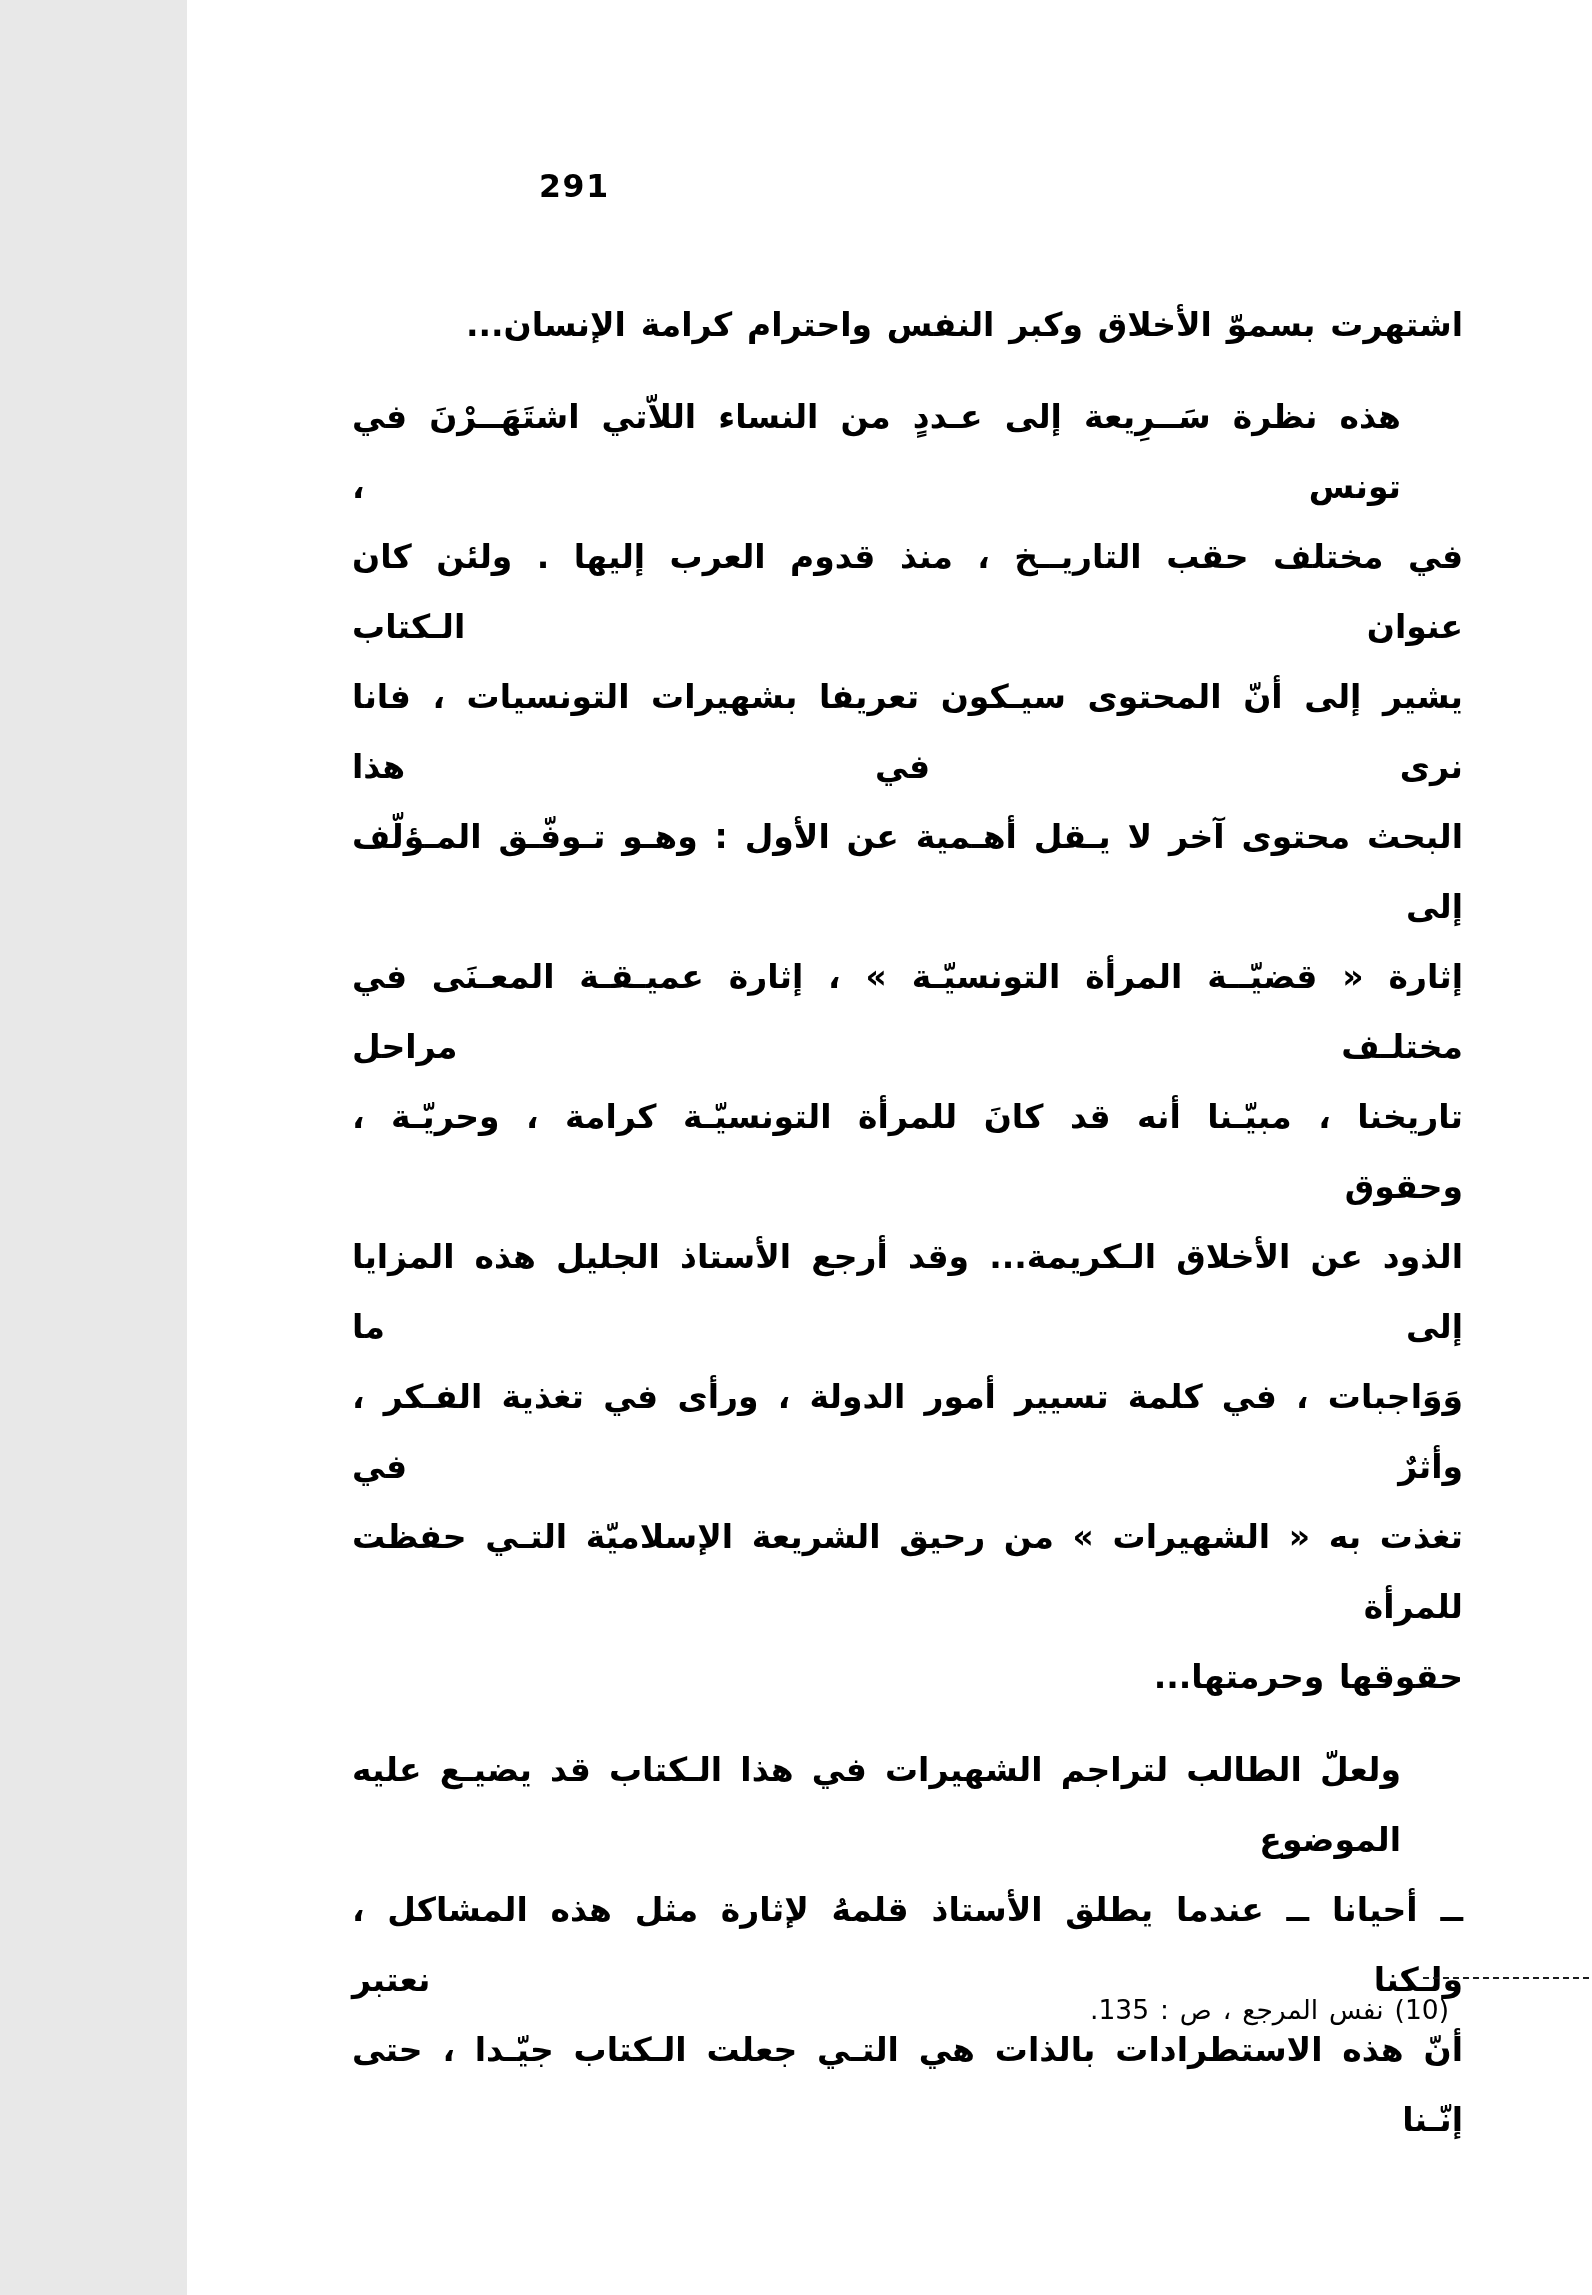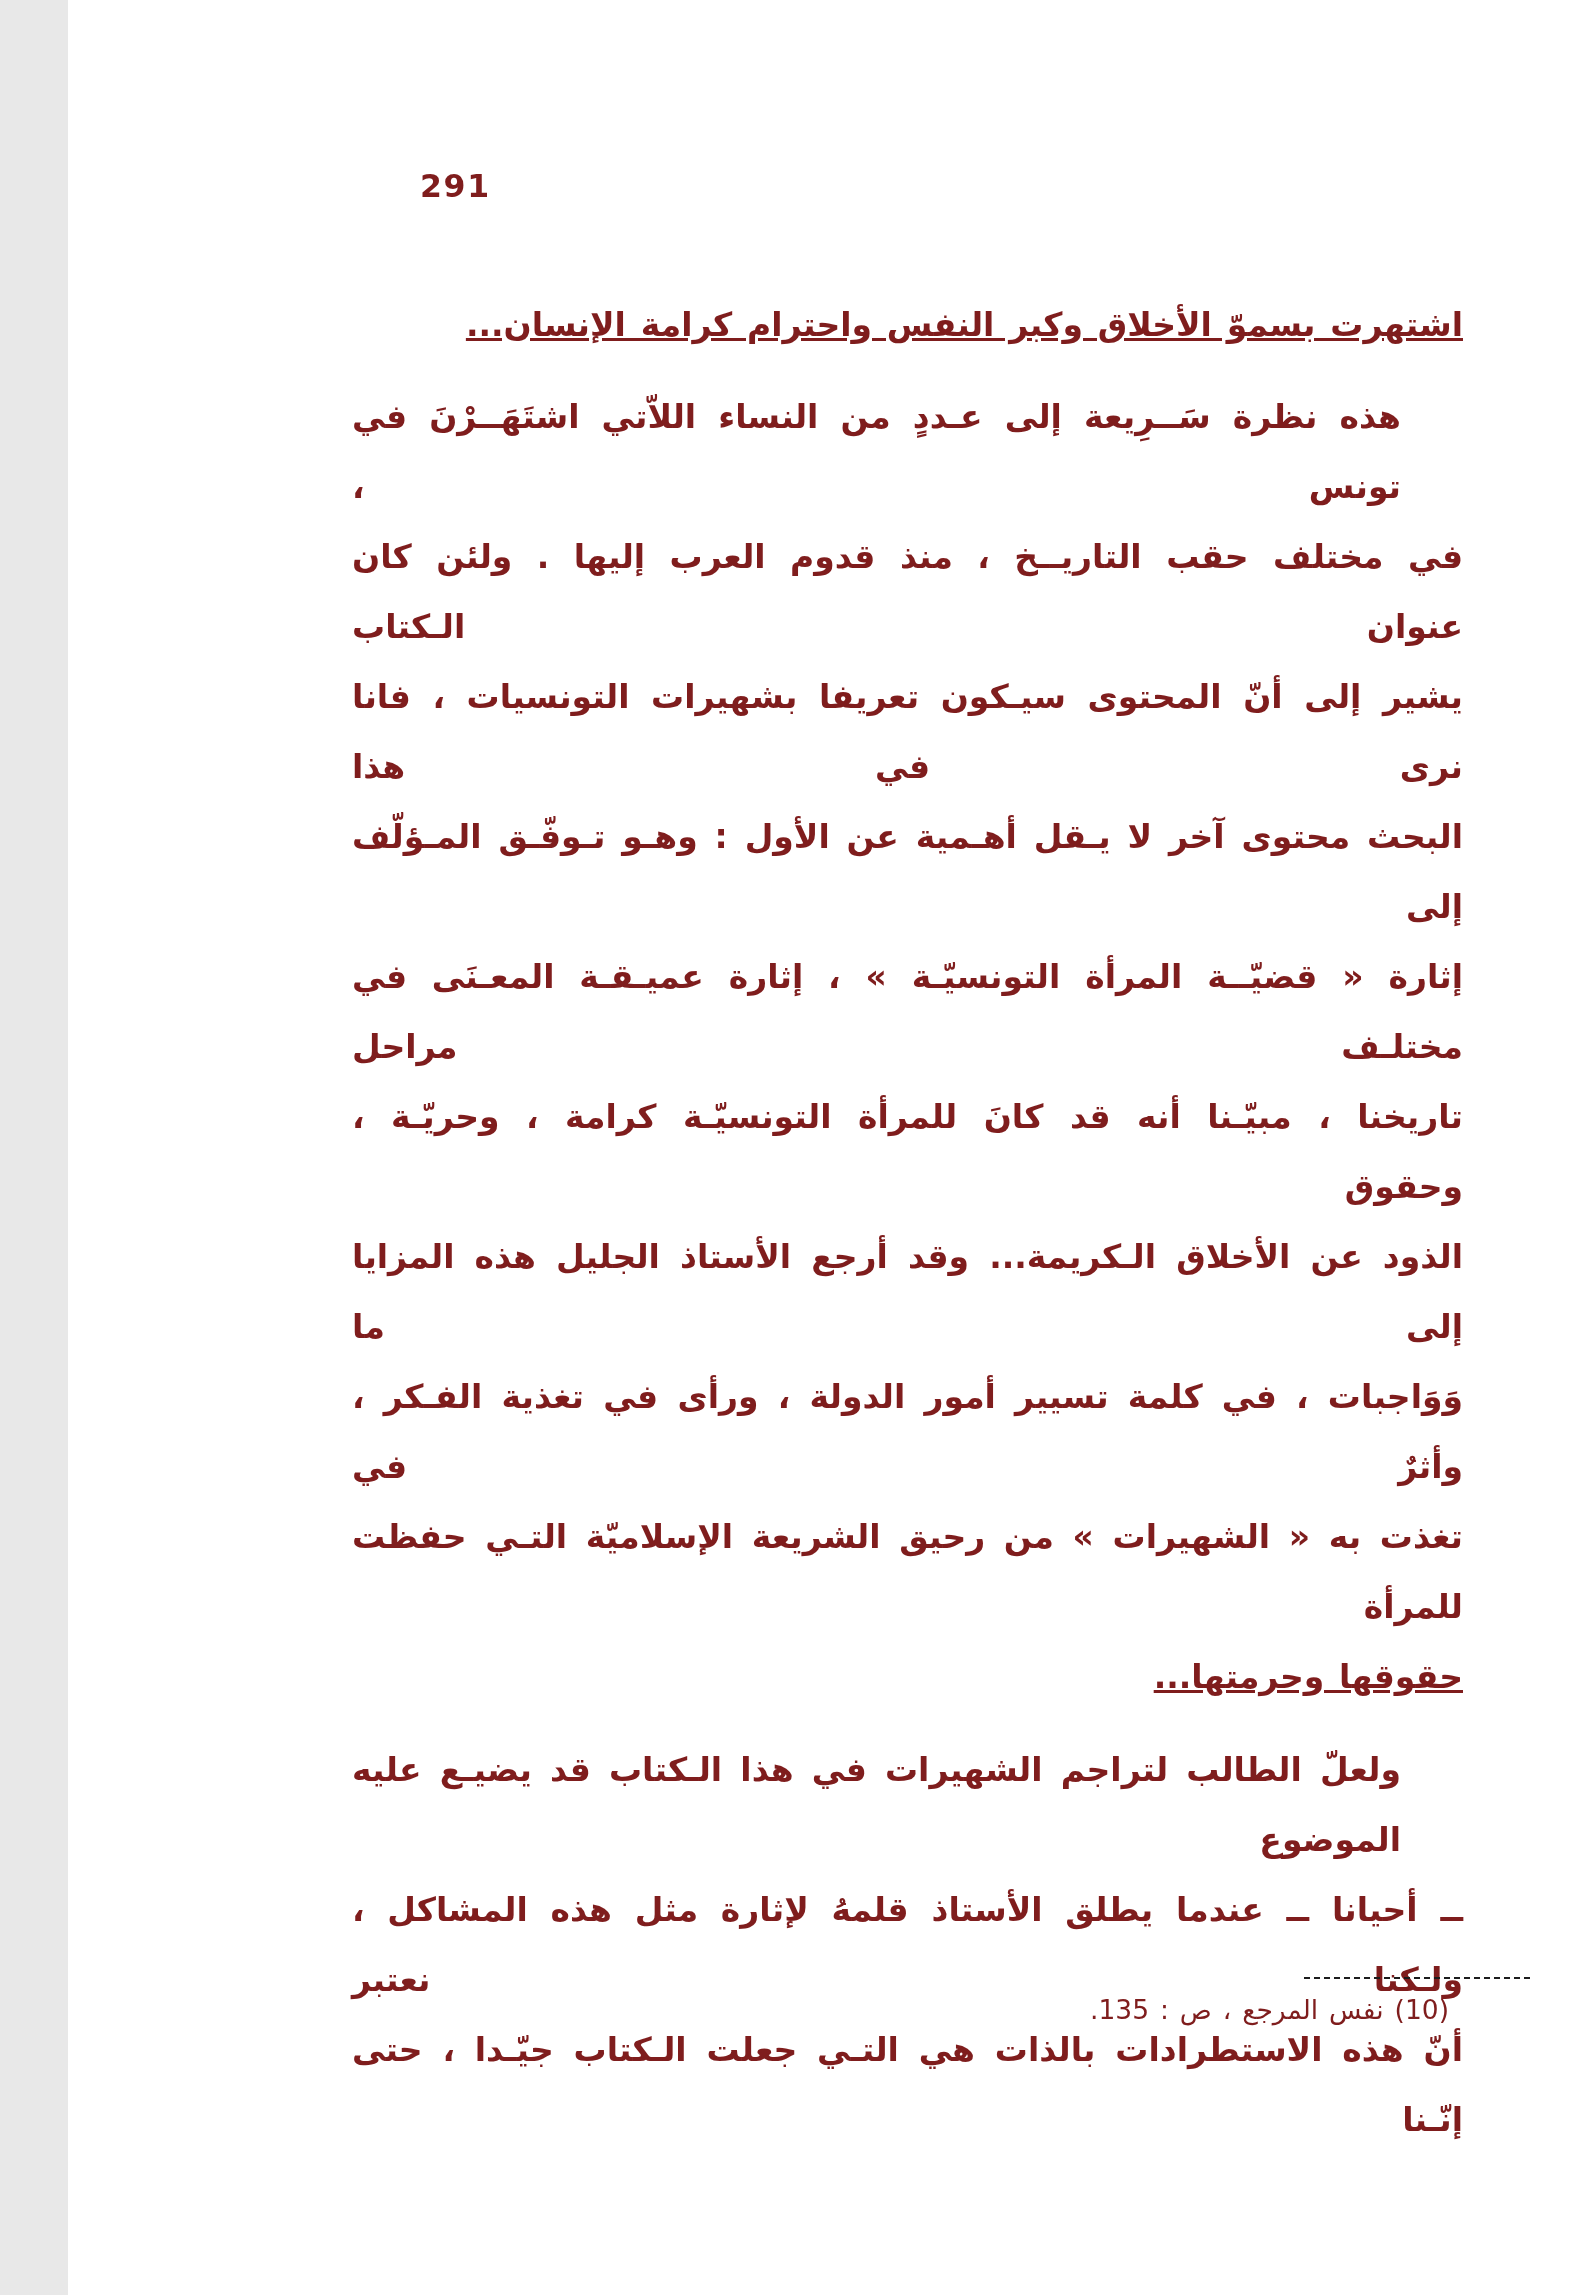--- a/index.html
+++ b/index.html
@@ -2,24 +2,24 @@
 <html lang="ar" dir="rtl" style="font-size:13.3px"><head>
 <meta charset="utf-8">
 <style>
   html, body {
     margin: 0;
     padding: 0;
     background: #e8e8e8;
   }
   .sheet {
     position: relative;
-    width: 1524px;
+    width: 1405px;
     height: 2295px;
     background: #ffffff;
-    color: #7f1d1d;
+    color: #000000;
     font-family: "DejaVu Sans", sans-serif;
     overflow: hidden;
   }
   
   .running-head {
     position: absolute;
     top: 158px;
     left: 352px;
     width: 1111px;
     height: 58px;
@@ -57,21 +57,20 @@
   }
   .para { margin: 0; }
   .para + .para { margin-top: 22.4px; }
   .line {
     text-align: justify;
     text-align-last: justify;
   }
   .line.end {
     text-align: center;
     text-align-last: right;
-    text-decoration: underline;
   }
   .line.indent {
     padding-right: 62px;
   }
   
   .footnote-sep {
     position: absolute;
     top: 1977px;
     left: 1236px;
     width: 226px;

